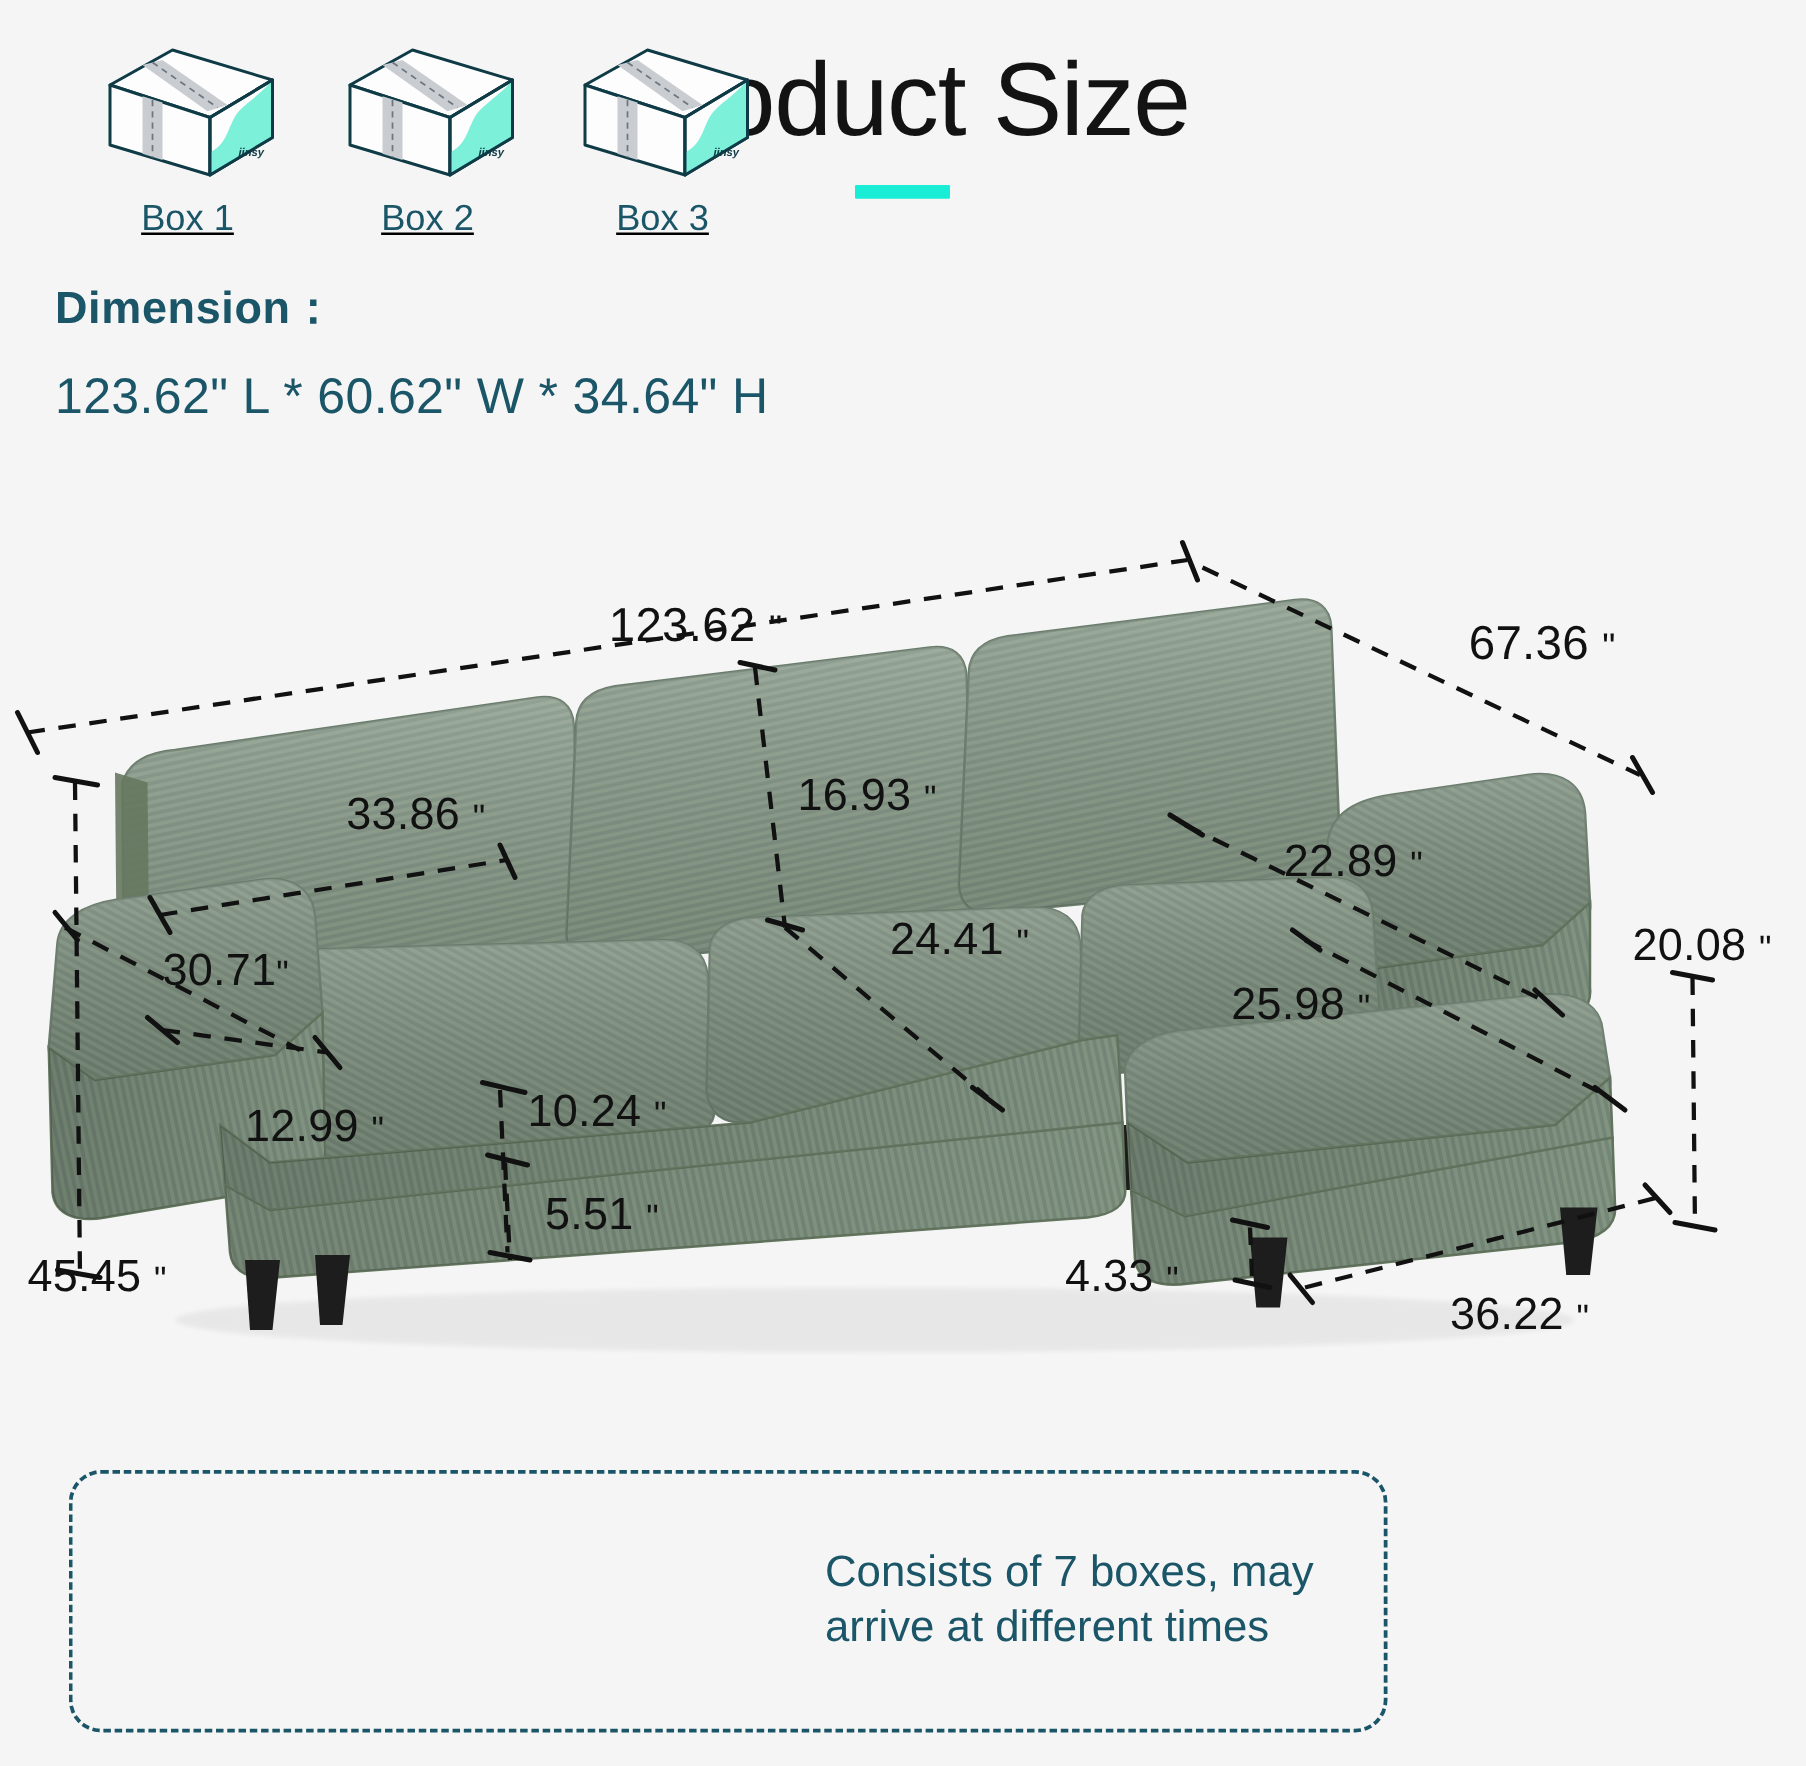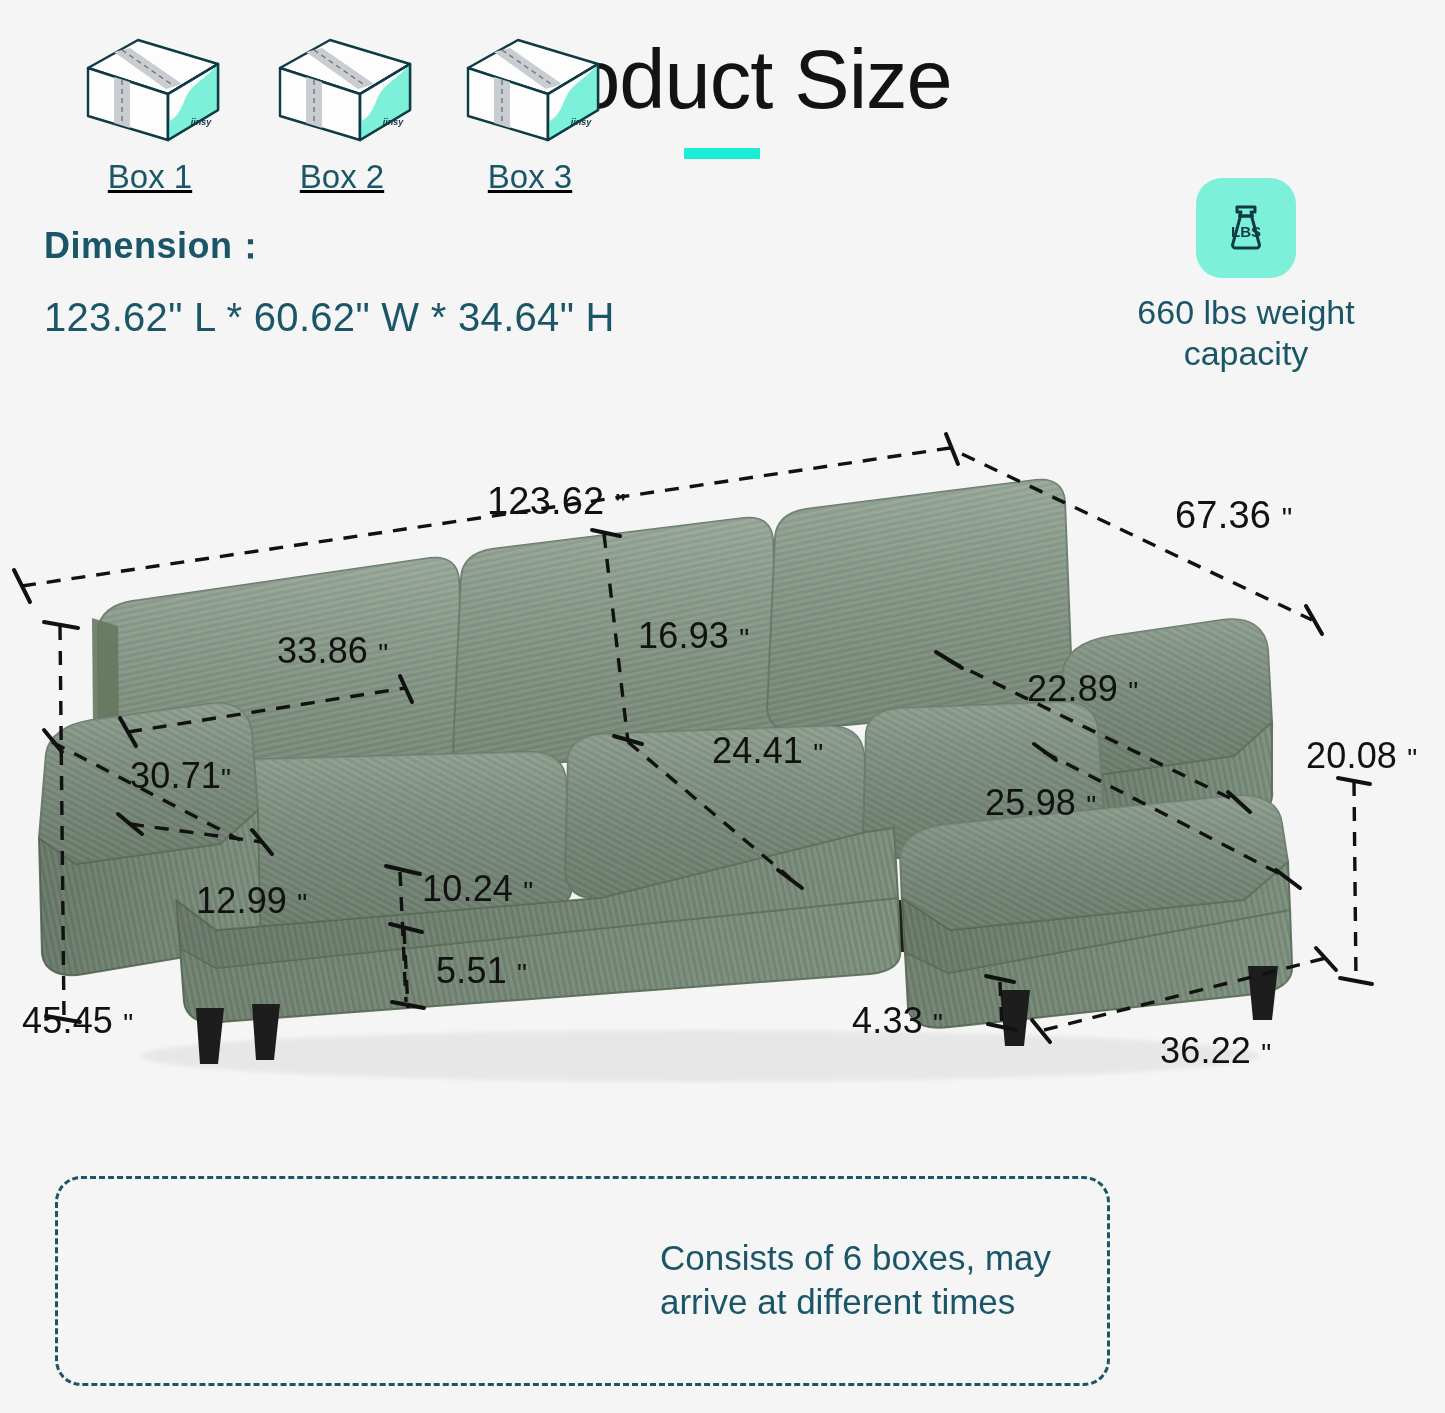--- a/index.html
+++ b/index.html
@@ -63,49 +63,39 @@
 
   
   .boxpanel{
     position:absolute;left:55px;top:1176px;
     width:1055px;height:210px;
     border:3px dashed #1b5668;border-radius:26px;
     box-sizing:border-box;
   }
   .box-item{position:absolute;top:28px;width:180px;text-align:center;text-decoration:underline;}
   .box-cap{
-    margin-top:6px;font-size:33px;color:#1b5668;font-weight:400;
+    margin-top:6px;font-size:29px;color:#1b5668;font-weight:400;
   }
   .boxes-note{
     position:absolute;left:660px;top:1236px;
     font-size:35px;line-height:1.27;color:#1b5668;font-weight:400;
     width:420px;
   }
 </style>
 </head>
 <body>
 
 <div class="page">
 
   <div class="title">Product Size</div>
   <div class="accent-bar"></div>
 
   <div class="dim-label">Dimension：</div>
   <div class="dim-value">123.62" L * 60.62" W * 34.64" H</div>
 
-  <div class="weight-wrap">
-    <div class="weight-icon">
-      <svg width="70" height="70" viewBox="0 0 70 70" aria-hidden="true">
-        <path d="M26 14 h18 v5 h-4 l1.5 4 h-13 L30 19 h-4 z" fill="none" stroke="#0f3b47" stroke-width="3" stroke-linejoin="round"></path>
-        <path d="M29.5 23 h11 l8 29 a3 3 0 0 1 -3 3 h-21 a3 3 0 0 1 -3 -3 z" fill="none" stroke="#0f3b47" stroke-width="3" stroke-linejoin="round"></path>
-        <text x="35" y="44" text-anchor="middle" font-family="Liberation Sans, sans-serif" font-size="15" font-weight="700" fill="#0f3b47">LBS</text>
-      </svg>
-    </div>
-    <div class="weight-text">660 lbs weight capacity</div>
-  </div>
 
   <div class="stage">
     <svg width="1445" height="690" viewBox="0 0 1445 690">
       <defs>
 
         <pattern id="ribH" width="6" height="6" patternUnits="userSpaceOnUse" patternTransform="rotate(-12)">
           <rect width="6" height="6" fill="#8b9d8a"></rect>
           <rect width="6" height="3" fill="#7d9080"></rect>
         </pattern>
         <pattern id="ribV" width="6" height="6" patternUnits="userSpaceOnUse" patternTransform="rotate(78)">
@@ -395,15 +385,15 @@
       <path d="M98 66 L148 36 L148 82 L98 112 Z" fill="none" stroke="#0f3b47" stroke-width="2.4" stroke-linejoin="round"></path>
       <path d="M44 24 L60 20 L112 56 L96 61 Z" fill="#c9cdd1"></path>
       <path d="M44 49 L60 54 L60 100 L44 95 Z" fill="#c9cdd1"></path>
       <line x1="52" y1="22" x2="104" y2="58" stroke="#6e7780" stroke-width="1.4" stroke-dasharray="5 4"></line>
       <line x1="52" y1="52" x2="52" y2="98" stroke="#6e7780" stroke-width="1.4" stroke-dasharray="5 4"></line>
       <text x="131" y="97" text-anchor="middle" font-family="Liberation Sans, sans-serif" font-size="9" font-style="italic" font-weight="700" fill="#0f3b47">jinsy</text>
     </svg>
     <div class="box-cap">Box 3</div>
   </div>
 
-  <div class="boxes-note">Consists of 6 boxes, may arrive at different times</div>
+  <div class="boxes-note">Consists of 7 boxes, may arrive at different times</div>
 
 </div>
 
 </body></html>

